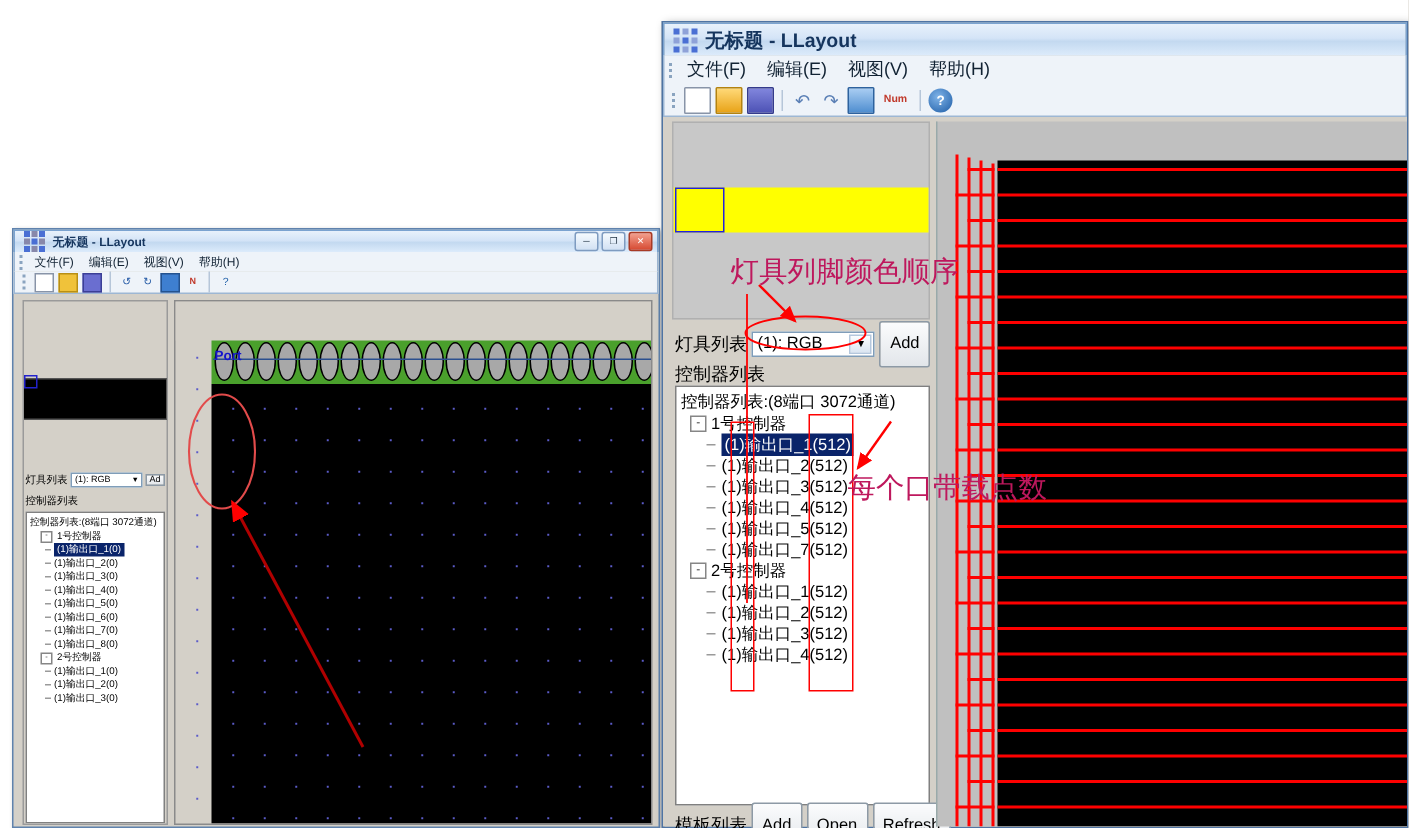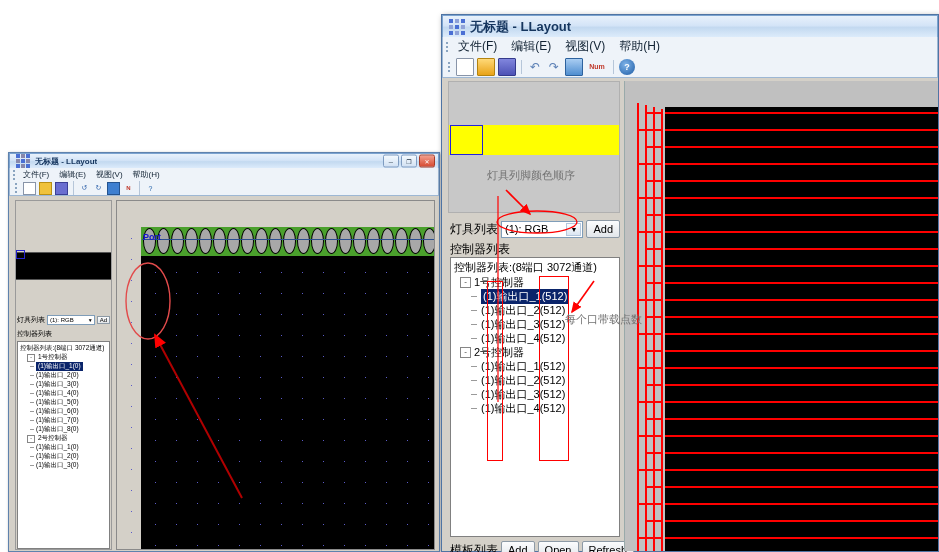--- a/index.html
+++ b/index.html
@@ -80,21 +80,21 @@
   .yellowbox{position:absolute;left:1px;top:43px;width:33px;height:30px;border:1px solid #2222dd;box-sizing:border-box;}
 
   .row-lamp{position:absolute;left:2px;top:138px;width:170px;height:20px;display:flex;align-items:center;}
   .lbl{white-space:nowrap;font-size:12px;}
   .combo{height:17px;width:96px;margin-left:3px;background:#fff;border:1px solid #7f9db9;
          display:flex;align-items:center;box-sizing:border-box;position:relative;}
   .combo .cval{padding-left:3px;font-size:11px;white-space:nowrap;}
   .combo .carrow{position:absolute;right:1px;top:1px;width:15px;height:13px;
                  background:linear-gradient(180deg,#fcfdfe,#dbe6f2);border:1px solid #b4c7dd;
                  display:flex;align-items:center;justify-content:center;font-size:7px;box-sizing:border-box;}
-  .sbtn{height:18px;margin-left:3px;padding:0 6px;background:linear-gradient(180deg,#fbfcfd,#e2e6ea);
+  .sbtn{height:31px;margin-left:3px;padding:0 6px;background:linear-gradient(180deg,#fbfcfd,#e2e6ea);
         border:1px solid #8d9aa6;border-radius:2px;font-size:11px;display:flex;align-items:center;
         white-space:nowrap;box-sizing:border-box;}
 
   .grouplbl{position:absolute;left:2px;top:160px;font-size:12px;}
   .treebox{position:absolute;left:2px;top:176px;width:170px;height:280px;
            background:#fff;border:1px solid #808080;box-sizing:border-box;overflow:hidden;}
   .tree-root{padding:2px 0 0 3px;font-size:11px;white-space:nowrap;}
   .tnode{display:flex;align-items:center;height:14px;white-space:nowrap;padding-left:9px;position:relative;}
   .tnode.ctrl{padding-left:9px;}
   .expander{width:9px;height:9px;border:1px solid #868686;background:#fff;font-size:8px;
@@ -104,21 +104,21 @@
   .tleaf.sel span.txt{background:#0a246a;color:#fff;padding:0 2px;}
 
   .bottombar{position:absolute;left:2px;top:458px;width:172px;height:22px;display:flex;align-items:center;}
 
   
   .stripe{position:absolute;background:#ff0000;height:2px;}
   .blackfill{position:absolute;background:#000;}
   .vred{position:absolute;background:#ff0000;width:2px;}
 
   
-  .anno{position:absolute;color:#737373;font-size:11px;white-space:nowrap;}
+  .anno{position:absolute;color:#be185d;font-size:19px;white-space:nowrap;}
   .redbox{position:absolute;border:1.5px solid #ff0000;box-sizing:border-box;}
   svg.ovl{position:absolute;left:0;top:0;width:939px;height:552px;pointer-events:none;}
   .portlbl{position:absolute;color:#1515cc;font-weight:bold;font-size:9px;text-align:right;}
 </style>
 </head>
 <body>
 
 <div class="win" id="backWin">
   <div class="titlebar">
     <div class="t-icon">
@@ -364,20 +364,28 @@
               <span class="dash"></span>
               <span class="txt">(1)输出口_2(512)</span>
             </div>
             <div class="tleaf">
               <span class="dash"></span>
               <span class="txt">(1)输出口_3(512)</span>
             </div>
             <div class="tleaf">
               <span class="dash"></span>
               <span class="txt">(1)输出口_4(512)</span>
+            </div>
+            <div class="tleaf">
+              <span class="dash"></span>
+              <span class="txt">(1)输出口_5(512)</span>
+            </div>
+            <div class="tleaf">
+              <span class="dash"></span>
+              <span class="txt">(1)输出口_7(512)</span>
             </div>
             <div class="tnode ctrl">
               <span class="expander">-</span>
               <span>2号控制器</span>
             </div>
             <div class="tleaf">
               <span class="dash"></span>
               <span class="txt">(1)输出口_1(512)</span>
             </div>
             <div class="tleaf">

